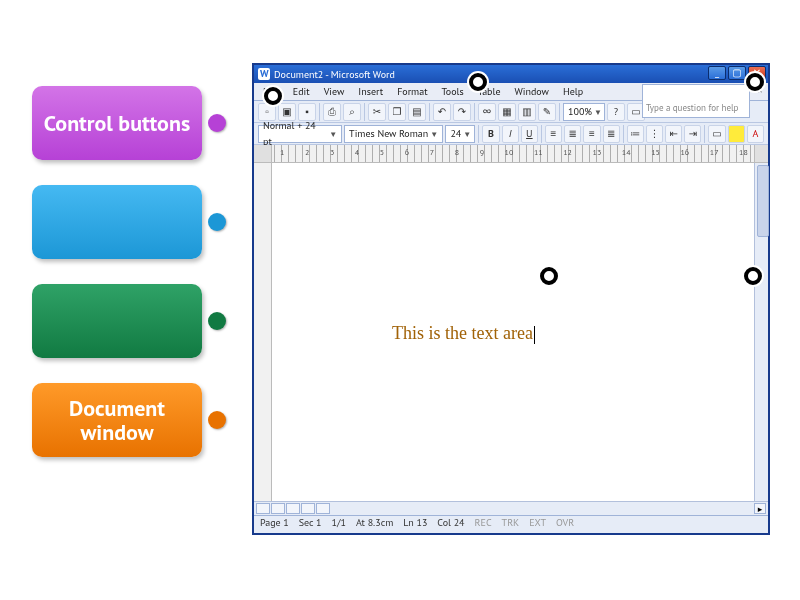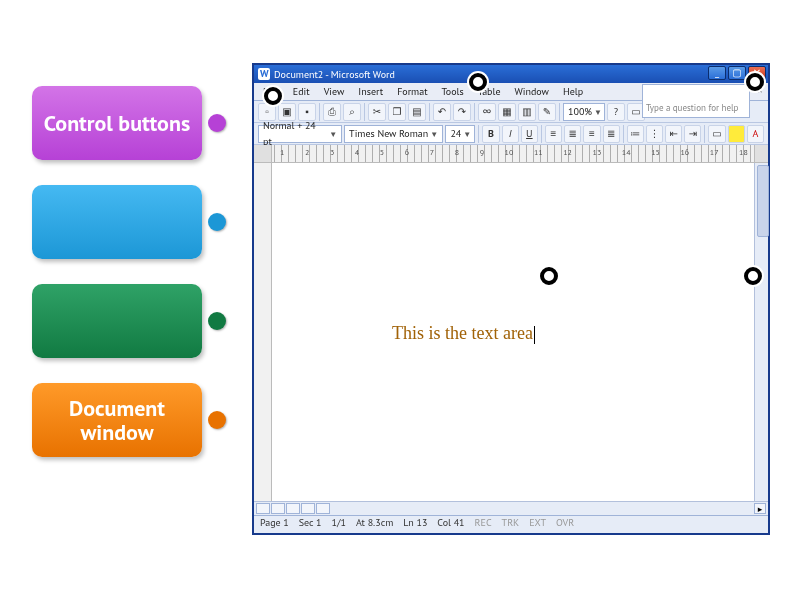--- a/index.html
+++ b/index.html
@@ -493,21 +493,21 @@
       <span class="harrow">▸</span>
     </div>
   </div>
 
   <div class="statusbar">
     <span>Page 1</span>
     <span>Sec 1</span>
     <span>1/1</span>
     <span>At 8.3cm</span>
     <span>Ln 13</span>
-    <span>Col 41</span>
+    <span>Col 24</span>
     <span class="dim">REC</span>
     <span class="dim">TRK</span>
     <span class="dim">EXT</span>
     <span class="dim">OVR</span>
   </div>
 
   <div class="target" style="left:10px;  top:22px;"></div>
   <div class="target" style="left:215px; top:8px;"></div>
   <div class="target" style="left:492px; top:8px;"></div>
   <div class="target" style="left:286px; top:202px;"></div>

